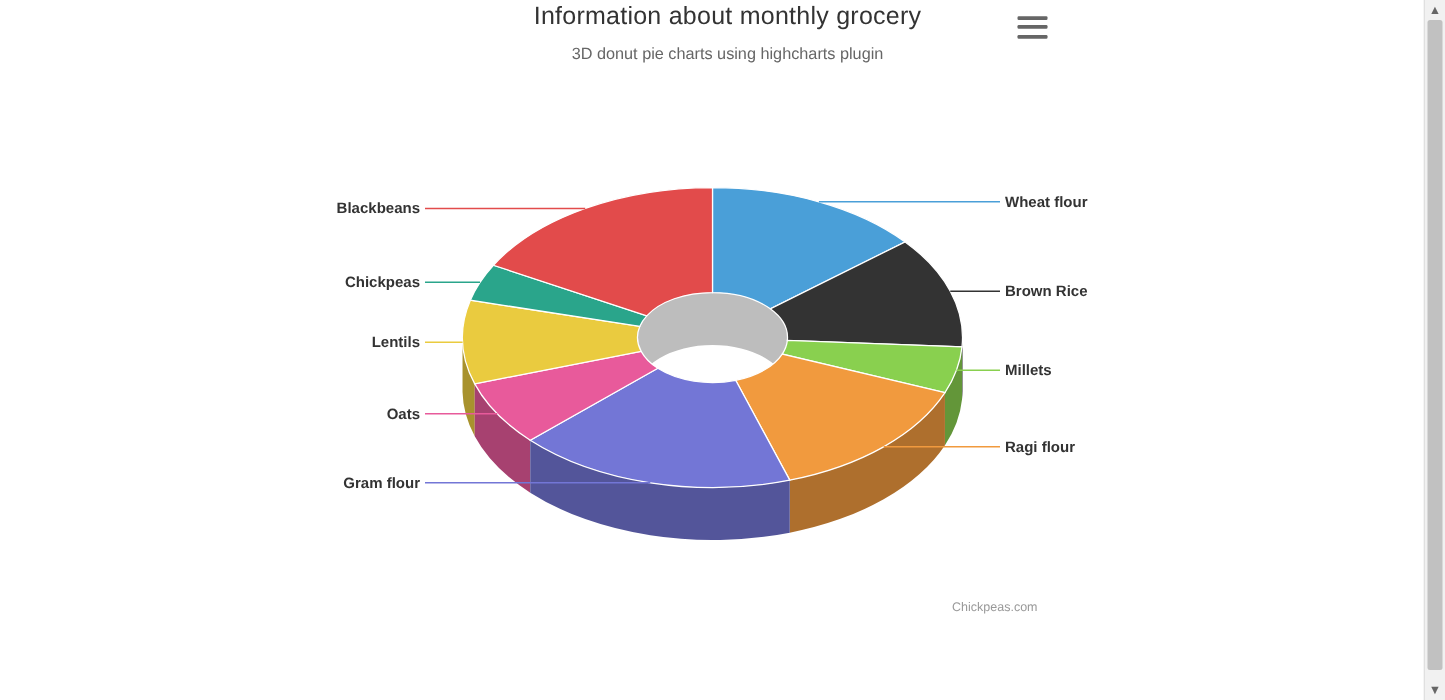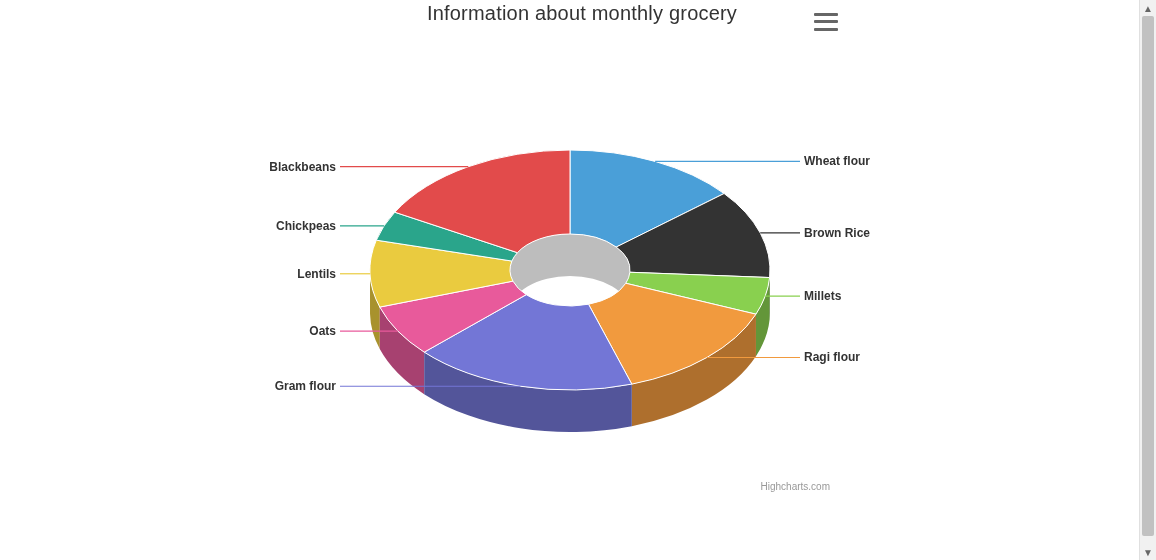--- a/index.html
+++ b/index.html
@@ -116,20 +116,21 @@
     stroke-width: 1.2;
   }
 </style>
 </head>
 <body>
 
 <div class="viewport">
   <div class="content">
 
     <div class="title">Information about monthly grocery</div>
+    <div class="subtitle">3D donut pie charts using highcharts plugin</div>
 
     <div class="menu-btn" title="Chart context menu">
       <span></span>
       <span></span>
       <span></span>
     </div>
 
     <div class="chart-area">
       <svg id="chart-svg" width="620" height="420">
           <g>
@@ -164,21 +165,21 @@
           <text x="76" y="275.08496989004453" text-anchor="end" class="dlabel">Oats</text>
           <path d="M 110.09868792685367 213.7692910893754 C 85.09868792685367 213.7692910893754 85.09868792685367 213.7692910893754 80 213.7692910893754" class="connector" stroke="#eacb3f"></path>
           <text x="76" y="217.7692910893754" text-anchor="end" class="dlabel">Lentils</text>
           <path d="M 124.04470282234976 165.8250536778386 C 99.04470282234976 165.8250536778386 99.04470282234976 165.8250536778386 80 165.8250536778386" class="connector" stroke="#2aa58b"></path>
           <text x="76" y="169.8250536778386" text-anchor="end" class="dlabel">Chickpeas</text>
           <path d="M 208.1917168499258 106.71095675952675 C 183.1917168499258 106.71095675952675 183.1917168499258 106.71095675952675 80 106.71095675952675" class="connector" stroke="#e24b4b"></path>
           <text x="76" y="110.71095675952675" text-anchor="end" class="dlabel">Blackbeans</text>
         </svg>
     </div>
 
-    <div class="credits">Highcharts.com</div>
+    <div class="credits">Chickpeas.com</div>
 
 
   </div>
 
   <div class="scroll-track">
     <div class="scroll-up">▲</div>
     <div class="scroll-thumb"></div>
     <div class="scroll-down">▼</div>
   </div>
 </div>

